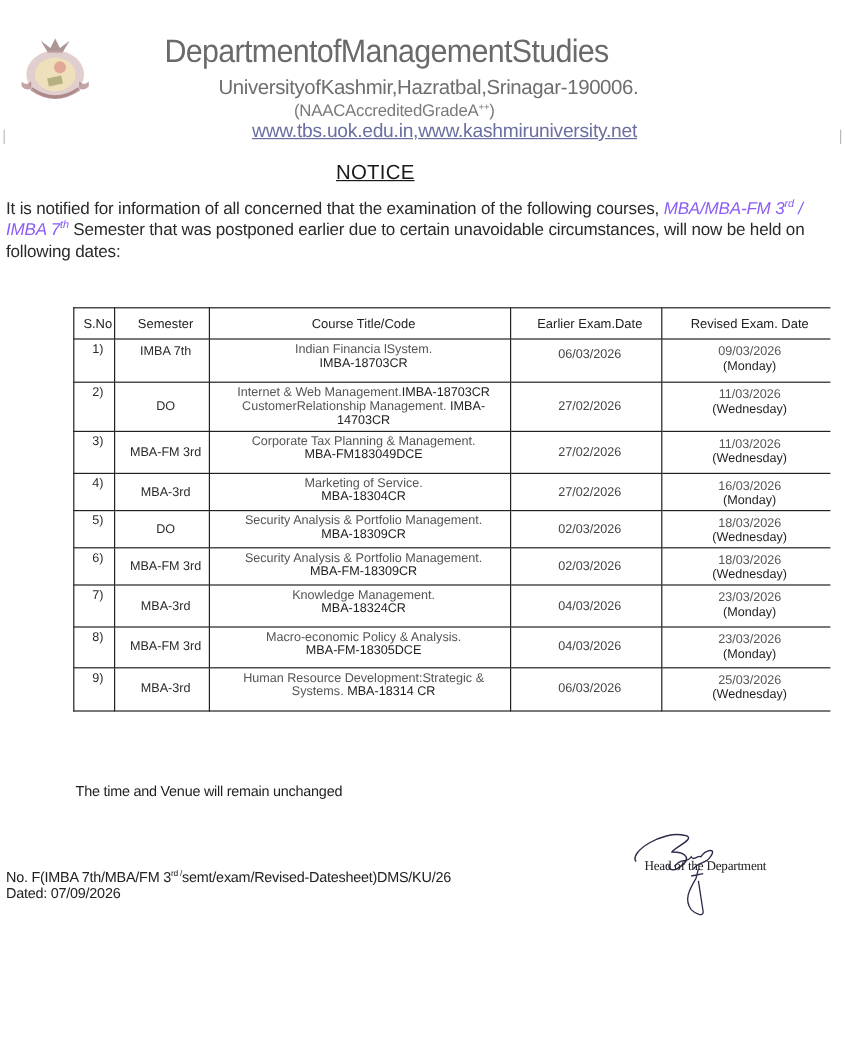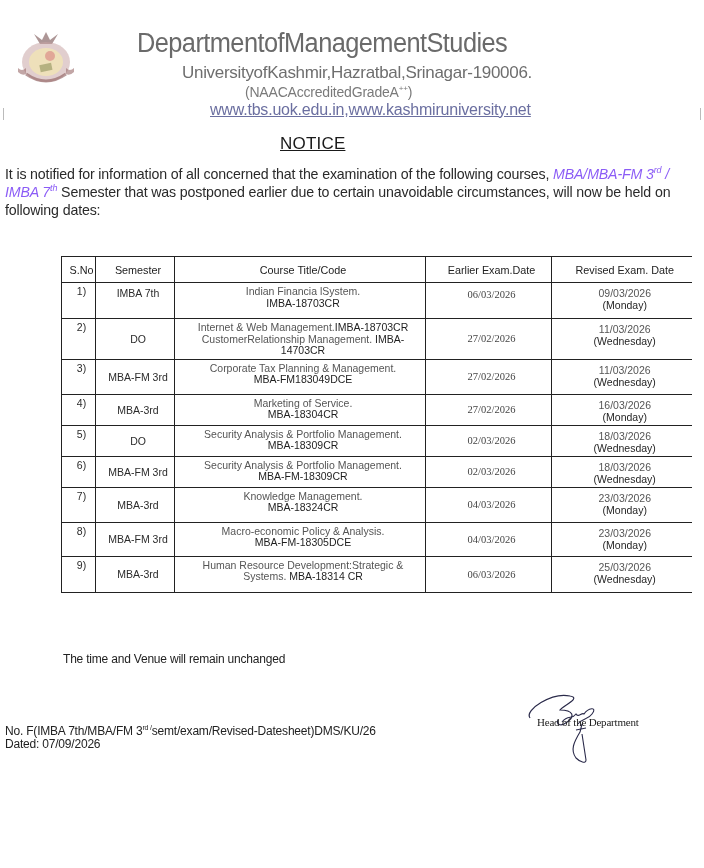--- a/index.html
+++ b/index.html
@@ -59,21 +59,21 @@
   .c-sem { width: 79px; }
   .c-course { width: 251px; }
   .c-earlier { width: 126px; }
   .c-revised { width: 140px; }
   .cell-sno { padding: 2px 0 0 6px !important; }
   .cell-sem { padding-left: 6px !important; vertical-align: middle !important; margin-top: 16px; }
   .cell-sem.top { vertical-align: top !important; padding-top: 4px !important; }
   .cell-course { padding: 3px 0 2px 6px !important; line-height: 11.5px; }
   .cell-course .title { color: #555; }
   .cell-course .code { color: #1e1e1e; }
-  .cell-earlier { padding-left: 6px !important; vertical-align: middle !important; color: #444; font-family: Liberation Serif, serif; }
+  .cell-earlier { padding-left: 6px !important; vertical-align: middle !important; color: #444; }
   .cell-earlier.top { vertical-align: top !important; padding-top: 6px !important; }
   .cell-revised { padding: 4px 0 2px 6px !important; line-height: 12px; }
   .cell-revised .date { color: #555; display: block; }
   .cell-revised .day { color: #1e1e1e; display: block; }
 
   #footer-note { left: 63px; top: 652px; font-size: 12px; color: #222; letter-spacing: -0.2px; }
   #ref-number { left: 5px; top: 724px; font-size: 12px; color: #222; white-space: nowrap; letter-spacing: -0.2px; }
   #ref-number sup { font-size: 7px; }
   #dated-line { left: 5px; top: 737px; font-size: 12px; color: #222; letter-spacing: -0.2px; }
   #signature { left: 522px; top: 680px; width: 110px; height: 90px; }

